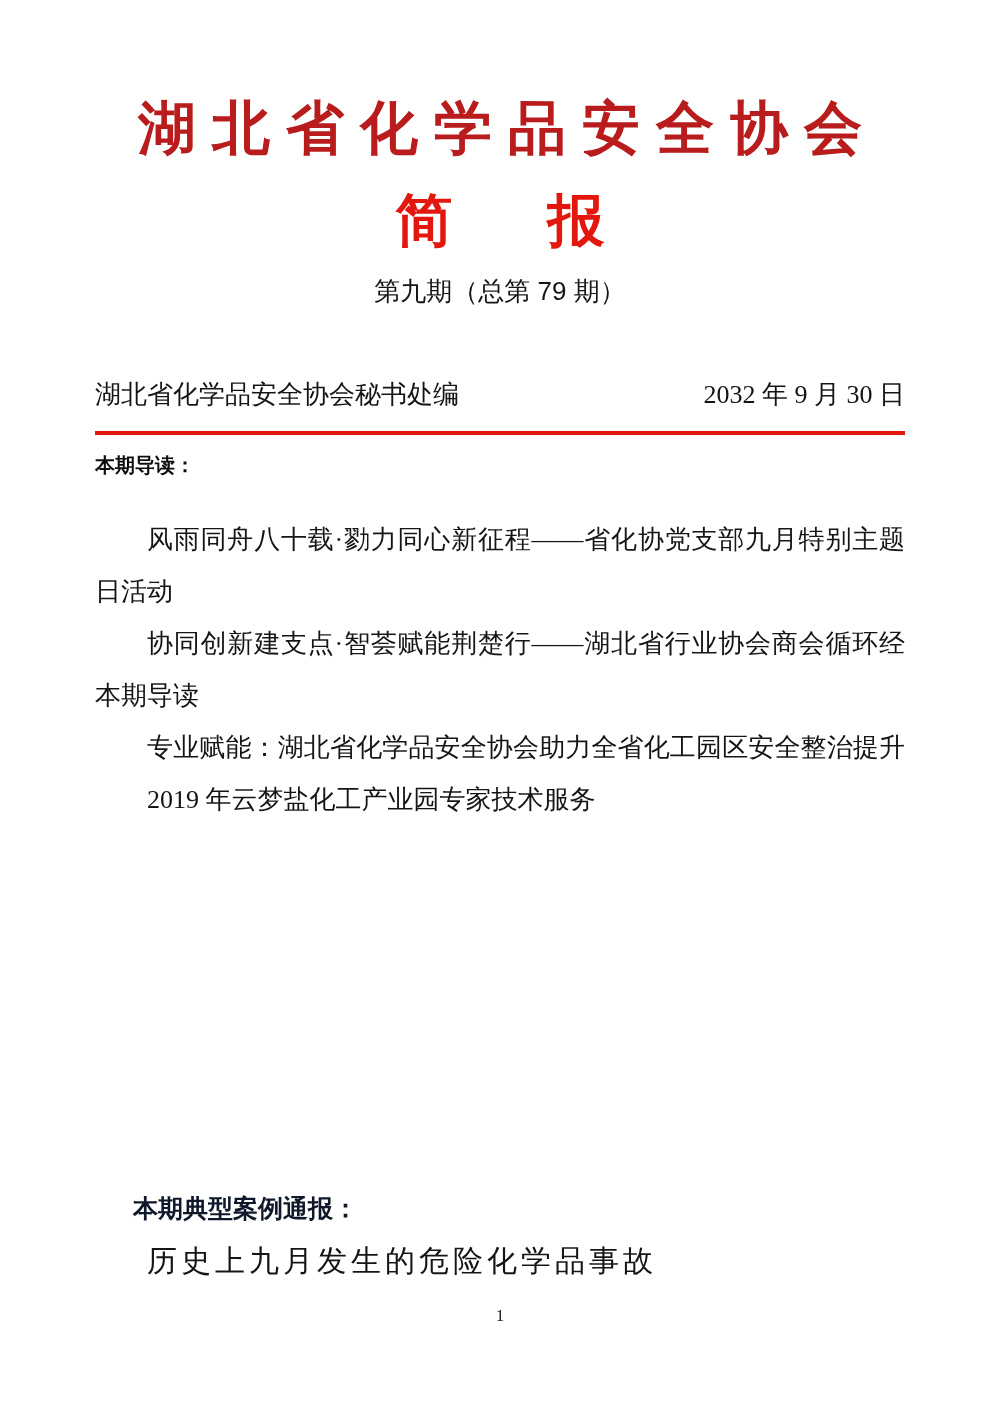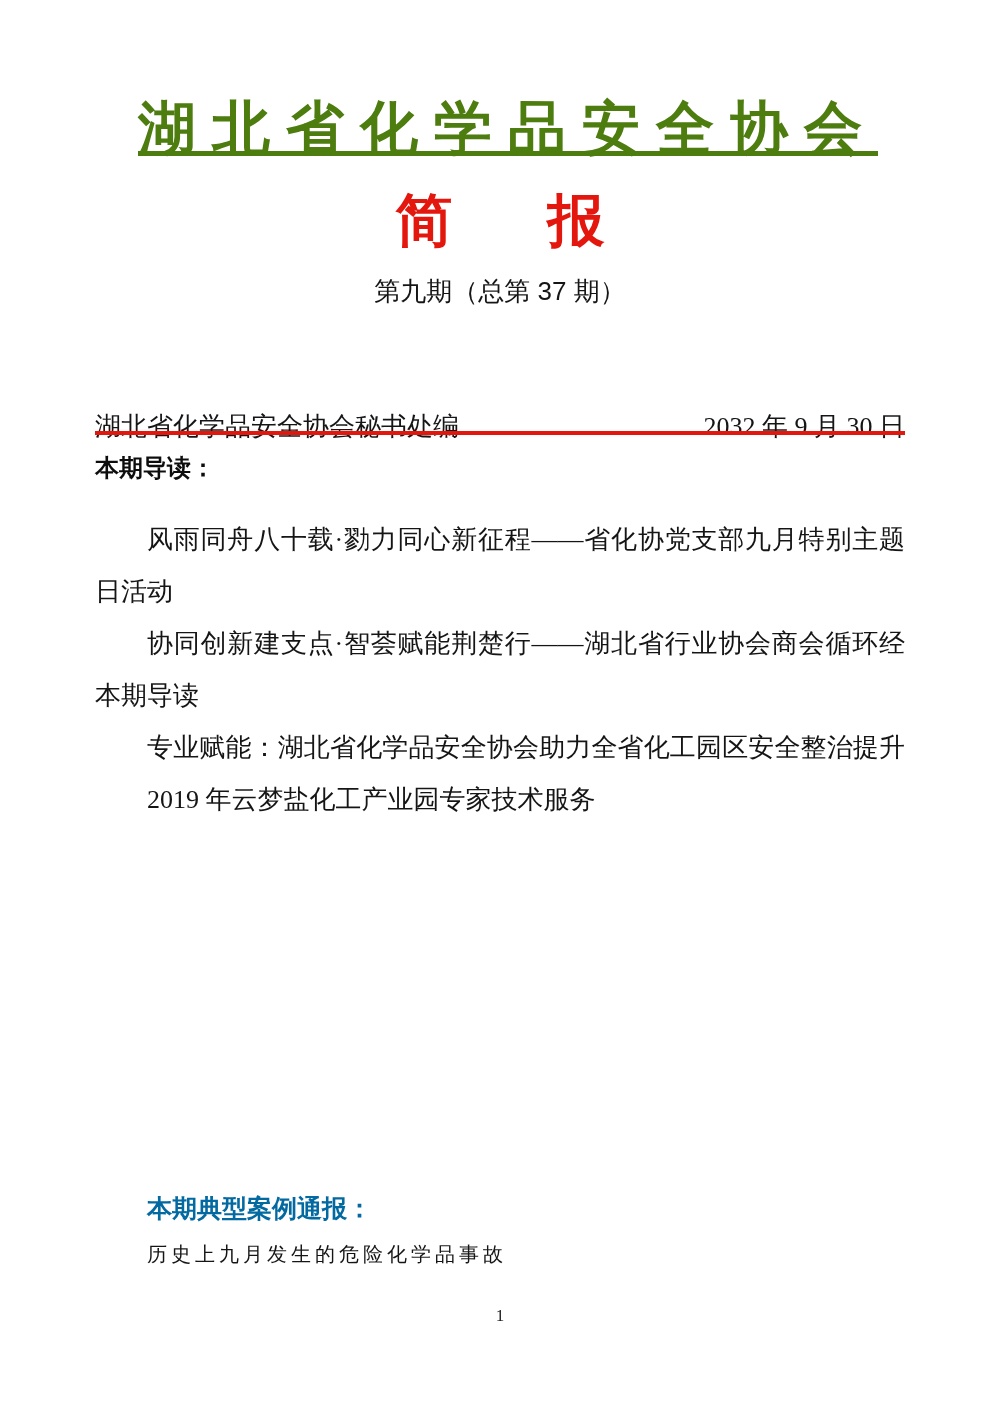--- a/index.html
+++ b/index.html
@@ -55,34 +55,33 @@
   .meta-row {
     position: absolute;
     top: 377px;
     left: 95px;
     right: 95px;
     display: flex;
     justify-content: space-between;
     align-items: baseline;
     font-size: 26px;
     color: #151515;
-    margin-top: 32px;
   }
   .divider {
     position: absolute;
     top: 431px;
     left: 95px;
     right: 95px;
     height: 4px;
   }
   .guide-heading {
     position: absolute;
     top: 452px;
     left: 95px;
-    font-size: 24px;
+    font-size: 20px;
     font-weight: 700;
     font-family: "Liberation Sans", sans-serif;
     color: #0d0d0d;
   }
   .guide-lines {
     position: absolute;
     top: 514px;
     left: 95px;
     width: 810px;
     font-size: 26px;
@@ -96,57 +95,57 @@
   }
   .gline.indent { padding-left: 52px; }
   .gline.justify {
     white-space: normal;
     text-align: justify;
     text-align-last: justify;
   }
   .case-heading {
     position: absolute;
     top: 1192px;
-    left: 147px;
+    left: 133px;
     font-size: 25px;
     font-weight: 700;
     font-family: "Liberation Sans", sans-serif;
-    color: #0369a1;
+    color: #0f172a;
   }
   .case-line {
     position: absolute;
     top: 1241px;
     left: 147px;
-    font-size: 20px;
+    font-size: 30px;
     letter-spacing: 4px;
     color: #151515;
   }
   .page-number {
     position: absolute;
     top: 1306px;
     left: 0;
     width: 100%;
     text-align: center;
     font-size: 17px;
     color: #222222;
   }
 </style>
 </head>
 <body>
 
 <div class="page">
 
-  <div class="assoc-title" style="color: #4d7c0f; text-decoration: underline;">湖北省化学品安全协会</div>
+  <div class="assoc-title" style="color: #b91c1c;">湖北省化学品安全协会</div>
 
   <div class="bulletin-title" style="color: rgb(227, 23, 13);">
     <span>简</span>
     <span>报</span>
   </div>
 
-  <div class="issue-line">第九期（总第 37 期）</div>
+  <div class="issue-line">第九期（总第 79 期）</div>
 
   <div class="meta-row">
     <span>湖北省化学品安全协会秘书处编</span>
     <span>2032 年 9 月 30 日</span>
   </div>
 
   <div class="divider" style="background-color: rgb(227, 23, 13);"></div>
 
   <div class="guide-heading">本期导读：</div>
 

